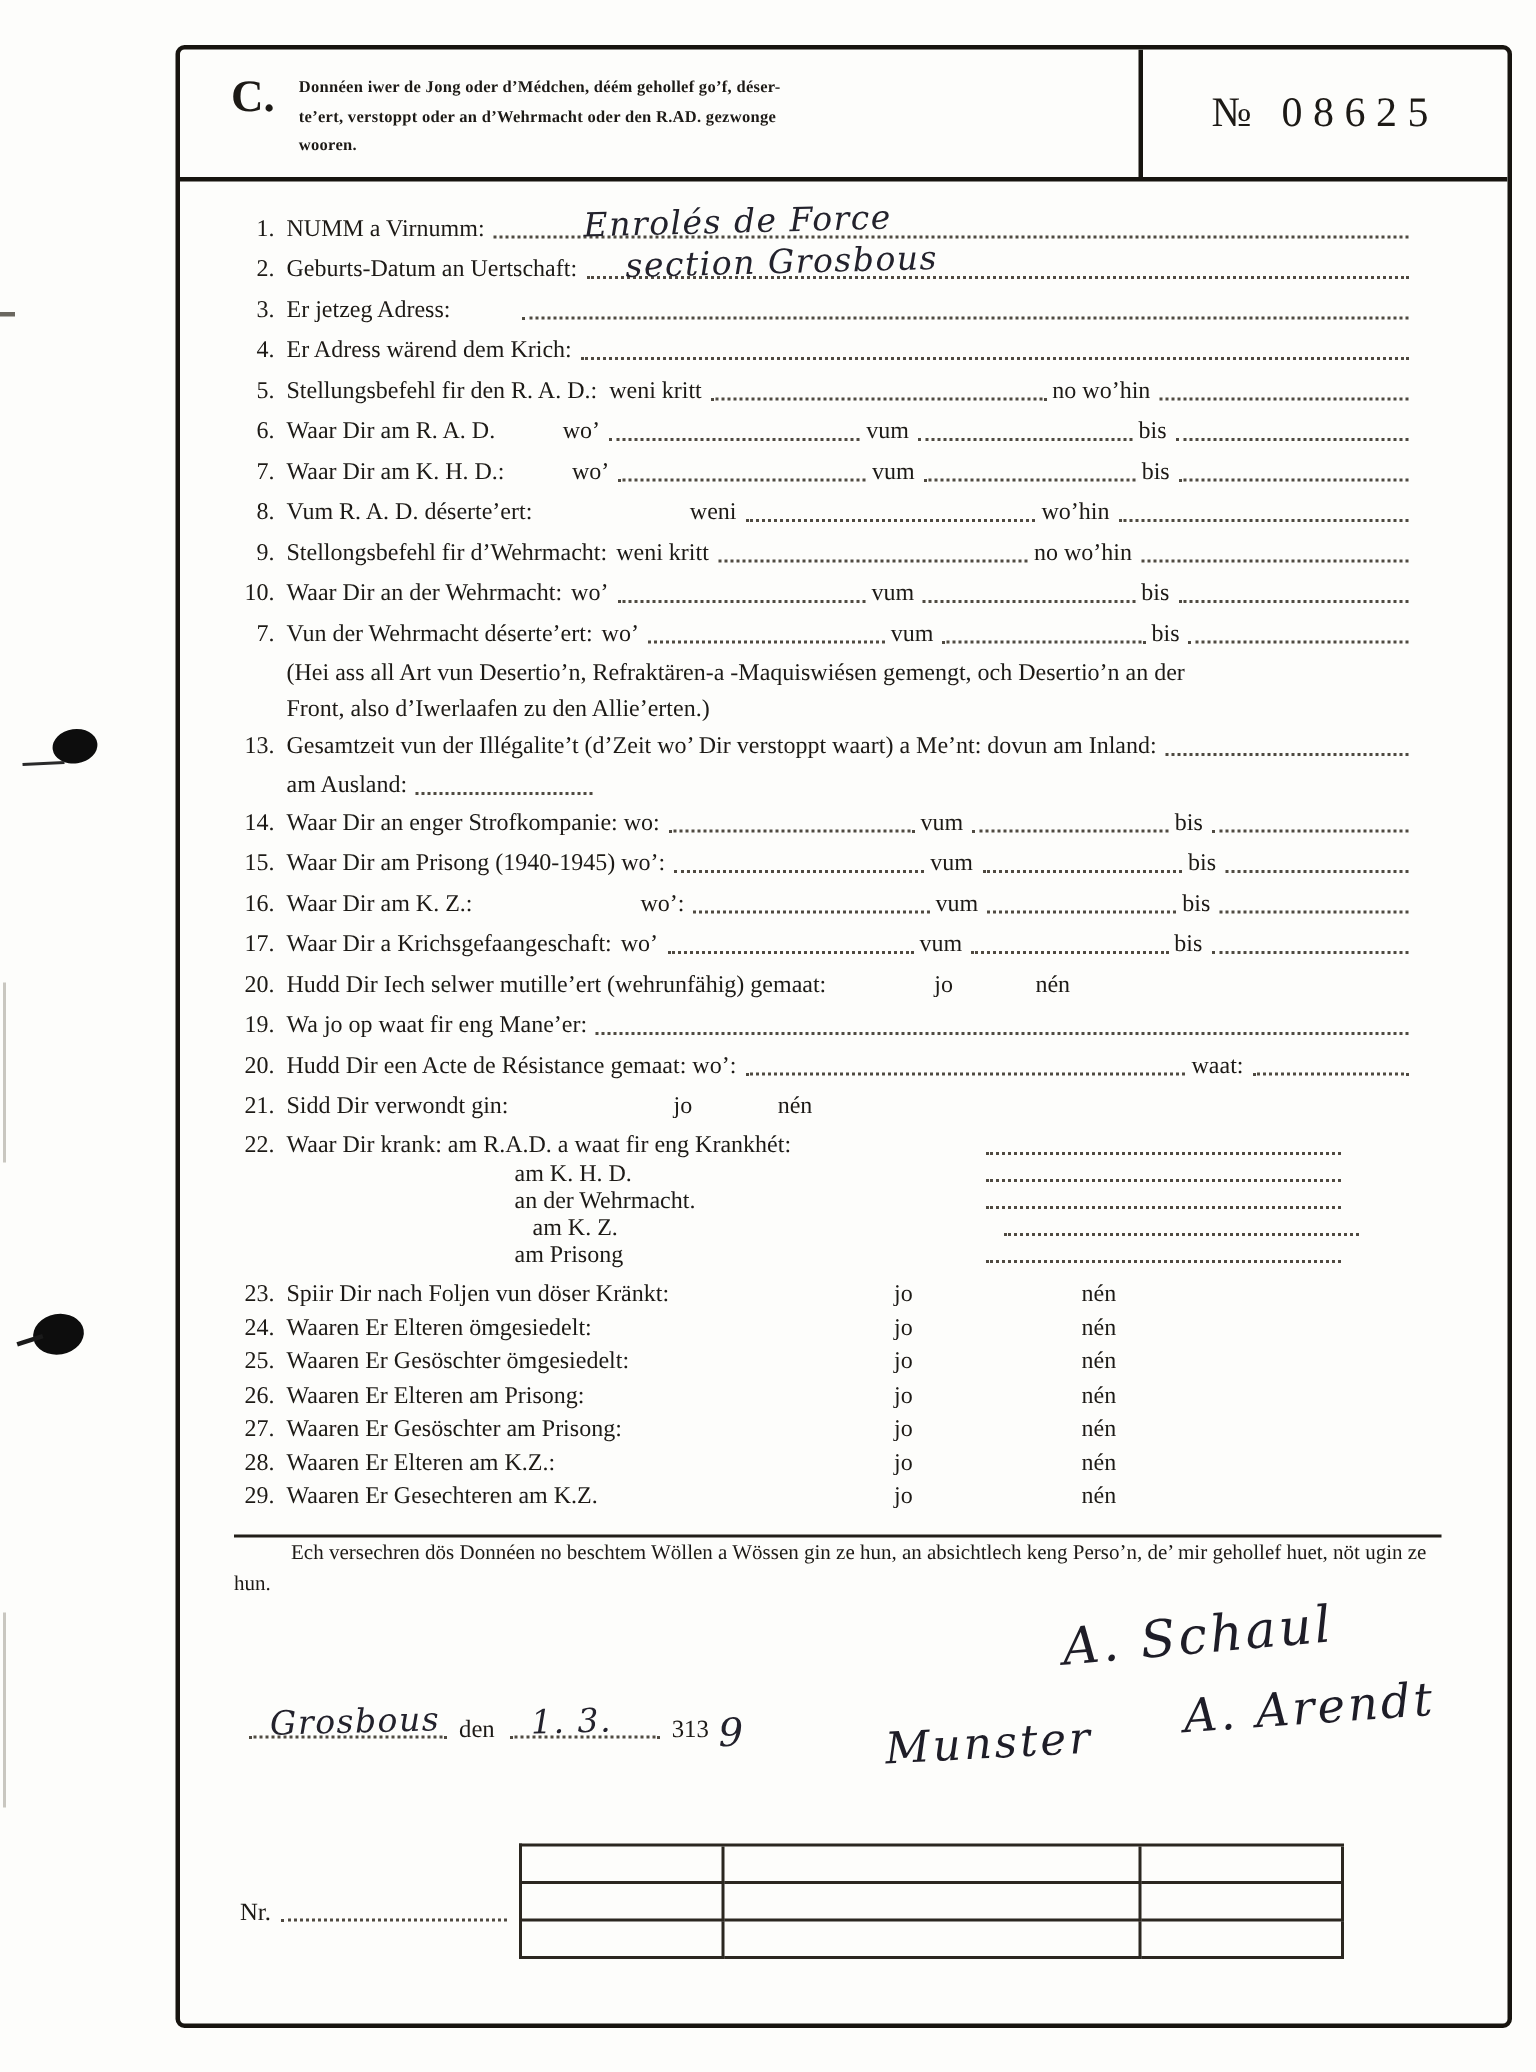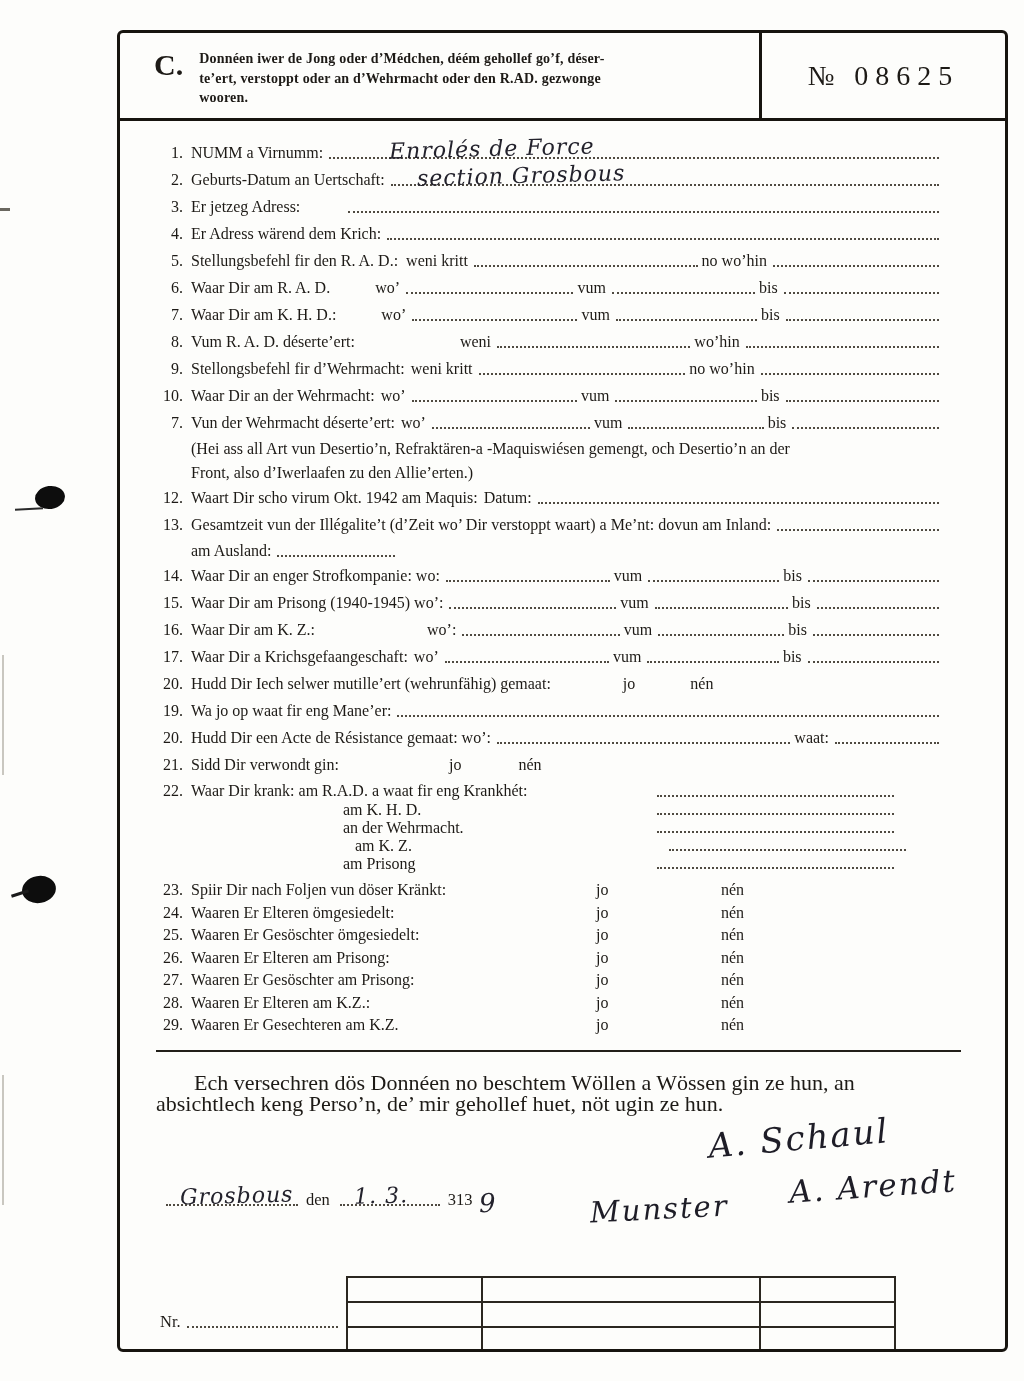--- a/index.html
+++ b/index.html
@@ -15,21 +15,21 @@
   .edge-mark-1{position:absolute;left:0;top:208px;width:10px;height:3px;background:#6a675f}
   .edge-mark-2{position:absolute;left:2px;top:655px;width:2px;height:120px;background:#c9c7c0}
   .edge-mark-3{position:absolute;left:2px;top:1075px;width:2px;height:130px;background:#c9c7c0}
 
   .frame{position:absolute;left:117px;top:30px;width:891px;height:1322px;border:3px solid #17140f;border-radius:6px;background:#fdfdfb;overflow:hidden}
 
   
   .header{display:flex;border-bottom:3px solid #17140f;height:88px}
   .header-left{flex:1;border-right:3px solid #17140f;display:flex;gap:16px;padding:13px 14px 6px 34px}
   .section-letter{font-size:30px;font-weight:bold;line-height:30px;padding-top:4px}
-  .header-text{font-weight:bold;font-size:14px;line-height:19.5px;padding-top:3px;letter-spacing:.2px}
+  .header-text{font-weight:bold;font-size:11px;line-height:19.5px;padding-top:3px;letter-spacing:.2px}
   .serial{width:243px;display:flex;align-items:center;justify-content:center;font-size:28px}
   .serial .no-sign{margin-right:20px}
   .serial .digits{letter-spacing:7px}
 
   
   .body{padding:22px 44px 0 36px}
   .row{display:flex;align-items:flex-end;font-size:16px;line-height:19px;margin:0 18px 8px 0}
   .num{width:27px;text-align:right;margin-right:8px;flex:none}
   .row-body{flex:1;display:flex;align-items:flex-end;position:relative;min-width:0}
   .seg-txt{white-space:nowrap;flex:none}
@@ -42,21 +42,21 @@
   .no-col{position:absolute;left:530px;white-space:nowrap}
   .row.yesno{margin-bottom:3.5px}
   .row.sub13{margin-bottom:6px;line-height:18px}
   .row.main22{margin-bottom:0;line-height:18px}
   .row.sub22{margin-bottom:0;line-height:17px}
   .row.after22{margin-top:8px}
   .note{margin:0 18px 6px 35px;font-size:16px;line-height:18px}
 
   
   .divider{height:2px;background:#221f19;margin:16px 0 0 0}
-  .declaration{margin-top:20px;font-size:22px;line-height:21px;text-indent:38px;max-width:800px}
+  .declaration{margin-top:0;font-size:14px;line-height:21px;text-indent:38px;max-width:800px}
   .sign-area{position:relative;height:138px;margin-top:10px}
   .dateline{position:absolute;left:4px;top:66px;display:flex;align-items:flex-end;font-size:16.5px;line-height:19px;width:420px}
   .dl-place{width:132px}
   .dl-day{width:100px}
   .dateline .seg-txt{margin:0 4px}
   .year-hand{display:inline-block;font-size:26px;position:relative;top:4px;margin-left:2px}
   .sig{position:absolute;font-style:italic;color:#1e1d27;white-space:nowrap;font-family:"DejaVu Serif",serif;letter-spacing:2px}
   .sig-1{right:72px;top:-6px;font-size:34px;transform:rotate(-5deg)}
   .sig-2{right:232px;top:68px;font-size:29px;transform:rotate(-3deg)}
   .sig-3{right:4px;top:44px;font-size:31px;transform:rotate(-4deg)}
@@ -209,29 +209,20 @@
             <span class="seg-txt">wo’</span>
             <span class="seg-dots" style="flex-grow: 1.2;"></span>
             <span class="seg-txt">vum</span>
             <span class="seg-dots" style="flex-grow: 1;"></span>
             <span class="seg-txt">bis</span>
             <span class="seg-dots" style="flex-grow: 1.1;"></span>
           </div>
         </div>
         <div class="note">(Hei ass all Art vun Desertio’n, Refraktären-a -Maquiswiésen gemengt, och Desertio’n an der</div>
         <div class="note">Front, also d’Iwerlaafen zu den Allie’erten.)</div>
-        <div class="row">
-          <span class="num">12.</span>
-          <div class="row-body">
-            <span class="seg-txt">Waart Dir scho virum Okt. 1942 am Maquis:</span>
-            <span class="seg-gap" style="width: 6px;"></span>
-            <span class="seg-txt">Datum:</span>
-            <span class="seg-dots" style="flex-grow: 1;"></span>
-          </div>
-        </div>
         <div class="row">
           <span class="num">13.</span>
           <div class="row-body">
             <span class="seg-txt">Gesamtzeit vun der Illégalite’t (d’Zeit wo’ Dir verstoppt waart) a Me’nt: dovun am Inland:</span>
             <span class="seg-dots" style="flex-grow: 1;"></span>
           </div>
         </div>
         <div class="row sub13">
           <span class="num"></span>
           <div class="row-body">

